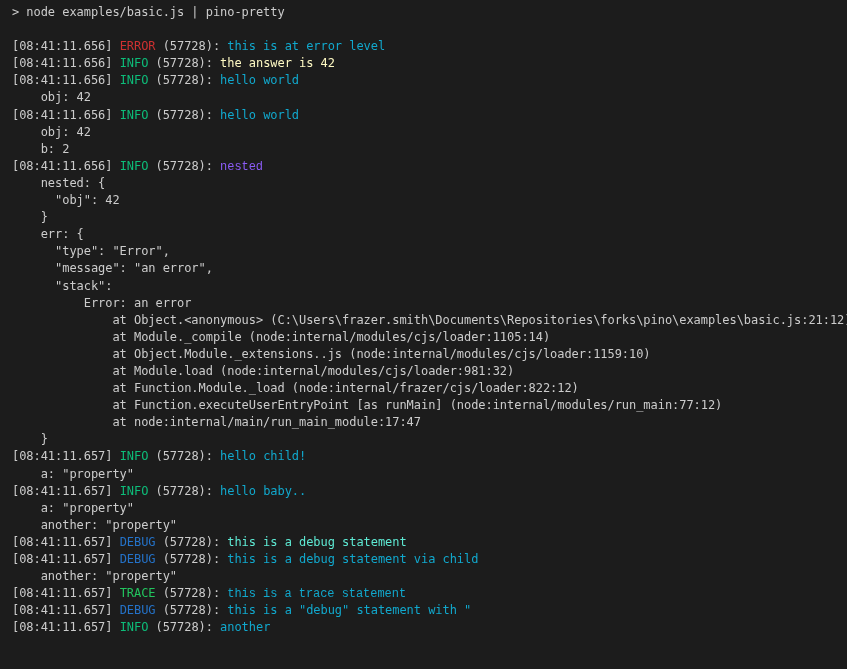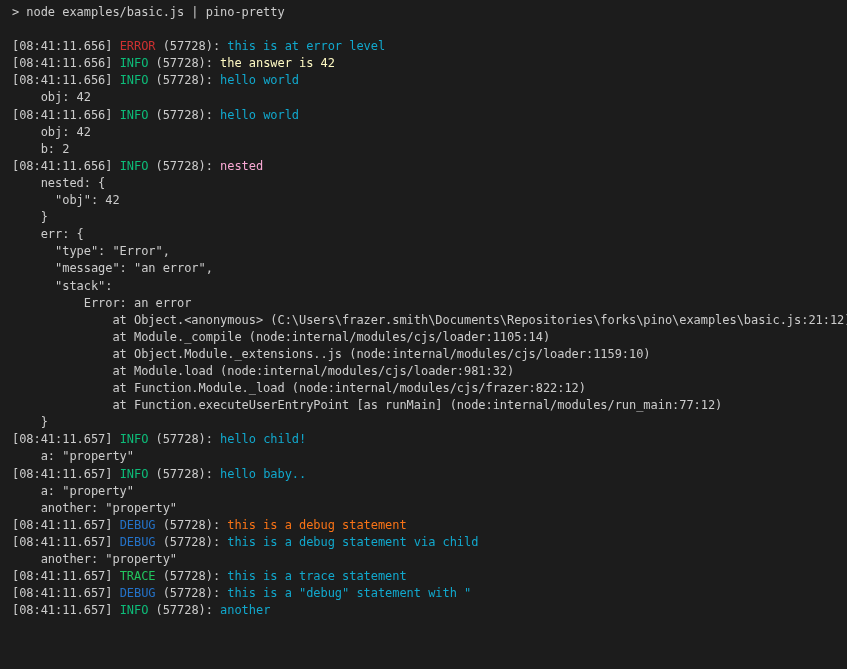--- a/index.html
+++ b/index.html
@@ -32,41 +32,42 @@
   <div class="line">&gt; node examples/basic.js | pino-pretty</div>
   <div class="line"> </div>
   <div id="log-lines">
       <div class="line"><span>[08:41:11.656] </span><span style="color: rgb(205, 49, 49);">ERROR</span><span> (57728): </span><span style="color: rgb(17, 168, 205);">this is at error level</span></div>
       <div class="line"><span>[08:41:11.656] </span><span style="color: rgb(13, 188, 121);">INFO</span><span> (57728): </span><span style="color: #fef9c3;">the answer is 42</span></div>
       <div class="line"><span>[08:41:11.656] </span><span style="color: rgb(13, 188, 121);">INFO</span><span> (57728): </span><span style="color: rgb(17, 168, 205);">hello world</span></div>
       <div class="line">    obj: 42</div>
       <div class="line"><span>[08:41:11.656] </span><span style="color: rgb(13, 188, 121);">INFO</span><span> (57728): </span><span style="color: rgb(17, 168, 205);">hello world</span></div>
       <div class="line">    obj: 42</div>
       <div class="line">    b: 2</div>
-      <div class="line"><span>[08:41:11.656] </span><span style="color: rgb(13, 188, 121);">INFO</span><span> (57728): </span><span style="color: #f9a8d4;">nested</span></div>
+      <div class="line"><span>[08:41:11.656] </span><span style="color: rgb(13, 188, 121);">INFO</span><span> (57728): </span><span style="color: #8b5cf6; font-family: Liberation Mono, monospace;">nested</span></div>
       <div class="line">    nested: {</div>
       <div class="line">      "obj": 42</div>
       <div class="line">    }</div>
       <div class="line">    err: {</div>
       <div class="line">      "type": "Error",</div>
       <div class="line">      "message": "an error",</div>
       <div class="line">      "stack":</div>
       <div class="line">          Error: an error</div>
       <div class="line">              at Object.&lt;anonymous&gt; (C:\Users\frazer.smith\Documents\Repositories\forks\pino\examples\basic.js:21:12)</div>
       <div class="line">              at Module._compile (node:internal/modules/cjs/loader:1105:14)</div>
       <div class="line">              at Object.Module._extensions..js (node:internal/modules/cjs/loader:1159:10)</div>
       <div class="line">              at Module.load (node:internal/modules/cjs/loader:981:32)</div>
-      <div class="line">              at Function.Module._load (node:internal/modules/cjs/frazer:822:12)</div>
+      <div class="line">              at Function.Module._load (node:internal/frazer/cjs/loader:822:12)</div>
       <div class="line">              at Function.executeUserEntryPoint [as runMain] (node:internal/modules/run_main:77:12)</div>
+      <div class="line">              at node:internal/main/run_main_module:17:47</div>
       <div class="line">    }</div>
       <div class="line"><span>[08:41:11.657] </span><span style="color: rgb(13, 188, 121);">INFO</span><span> (57728): </span><span style="color: rgb(17, 168, 205);">hello child!</span></div>
       <div class="line">    a: "property"</div>
       <div class="line"><span>[08:41:11.657] </span><span style="color: rgb(13, 188, 121);">INFO</span><span> (57728): </span><span style="color: rgb(17, 168, 205);">hello baby..</span></div>
       <div class="line">    a: "property"</div>
       <div class="line">    another: "property"</div>
-      <div class="line"><span>[08:41:11.657] </span><span style="color: rgb(36, 114, 200);">DEBUG</span><span> (57728): </span><span style="color: #f97316; margin-top: 8px;">this is a debug statement</span></div>
+      <div class="line"><span>[08:41:11.657] </span><span style="color: rgb(36, 114, 200);">DEBUG</span><span> (57728): </span><span style="color: #5eead4; margin-top: 8px;">this is a debug statement</span></div>
       <div class="line"><span>[08:41:11.657] </span><span style="color: rgb(36, 114, 200);">DEBUG</span><span> (57728): </span><span style="color: rgb(17, 168, 205);">this is a debug statement via child</span></div>
       <div class="line">    another: "property"</div>
-      <div class="line"><span>[08:41:11.657] </span><span style="color: #22c55e;">TRACE</span><span> (57728): </span><span style="color: rgb(17, 168, 205);">this is a trace statement</span></div>
+      <div class="line"><span>[08:41:11.657] </span><span style="color: #22c55e;">TRACE</span><span> (57728): </span><span style="color: rgb(17, 168, 205); font-family: Liberation Mono, monospace;">this is a trace statement</span></div>
       <div class="line"><span>[08:41:11.657] </span><span style="color: rgb(36, 114, 200);">DEBUG</span><span> (57728): </span><span style="color: rgb(17, 168, 205);">this is a "debug" statement with "</span></div>
       <div class="line"><span>[08:41:11.657] </span><span style="color: rgb(13, 188, 121);">INFO</span><span> (57728): </span><span style="color: rgb(17, 168, 205);">another</span></div>
     </div>
 </div>
 
 </body></html>

